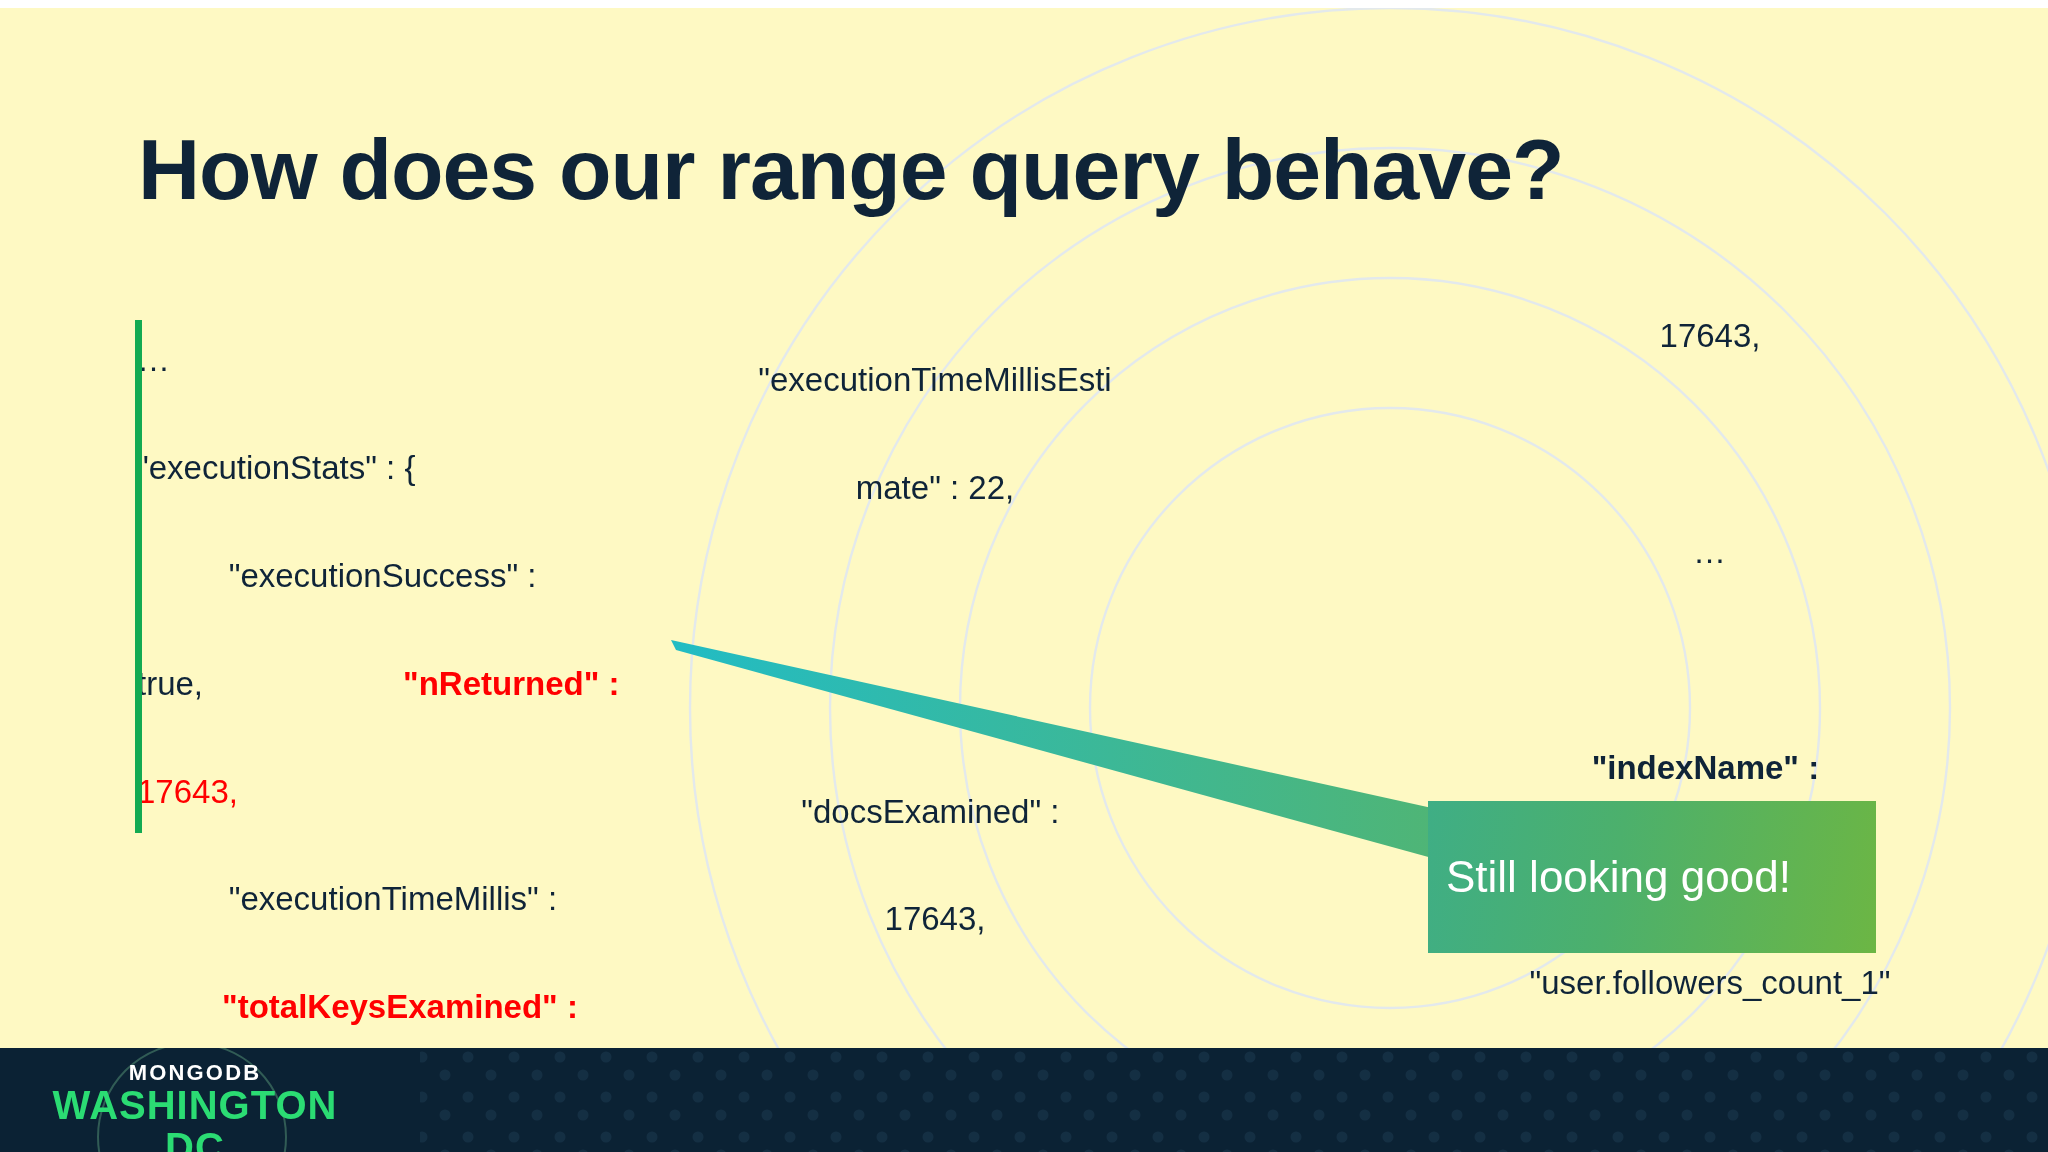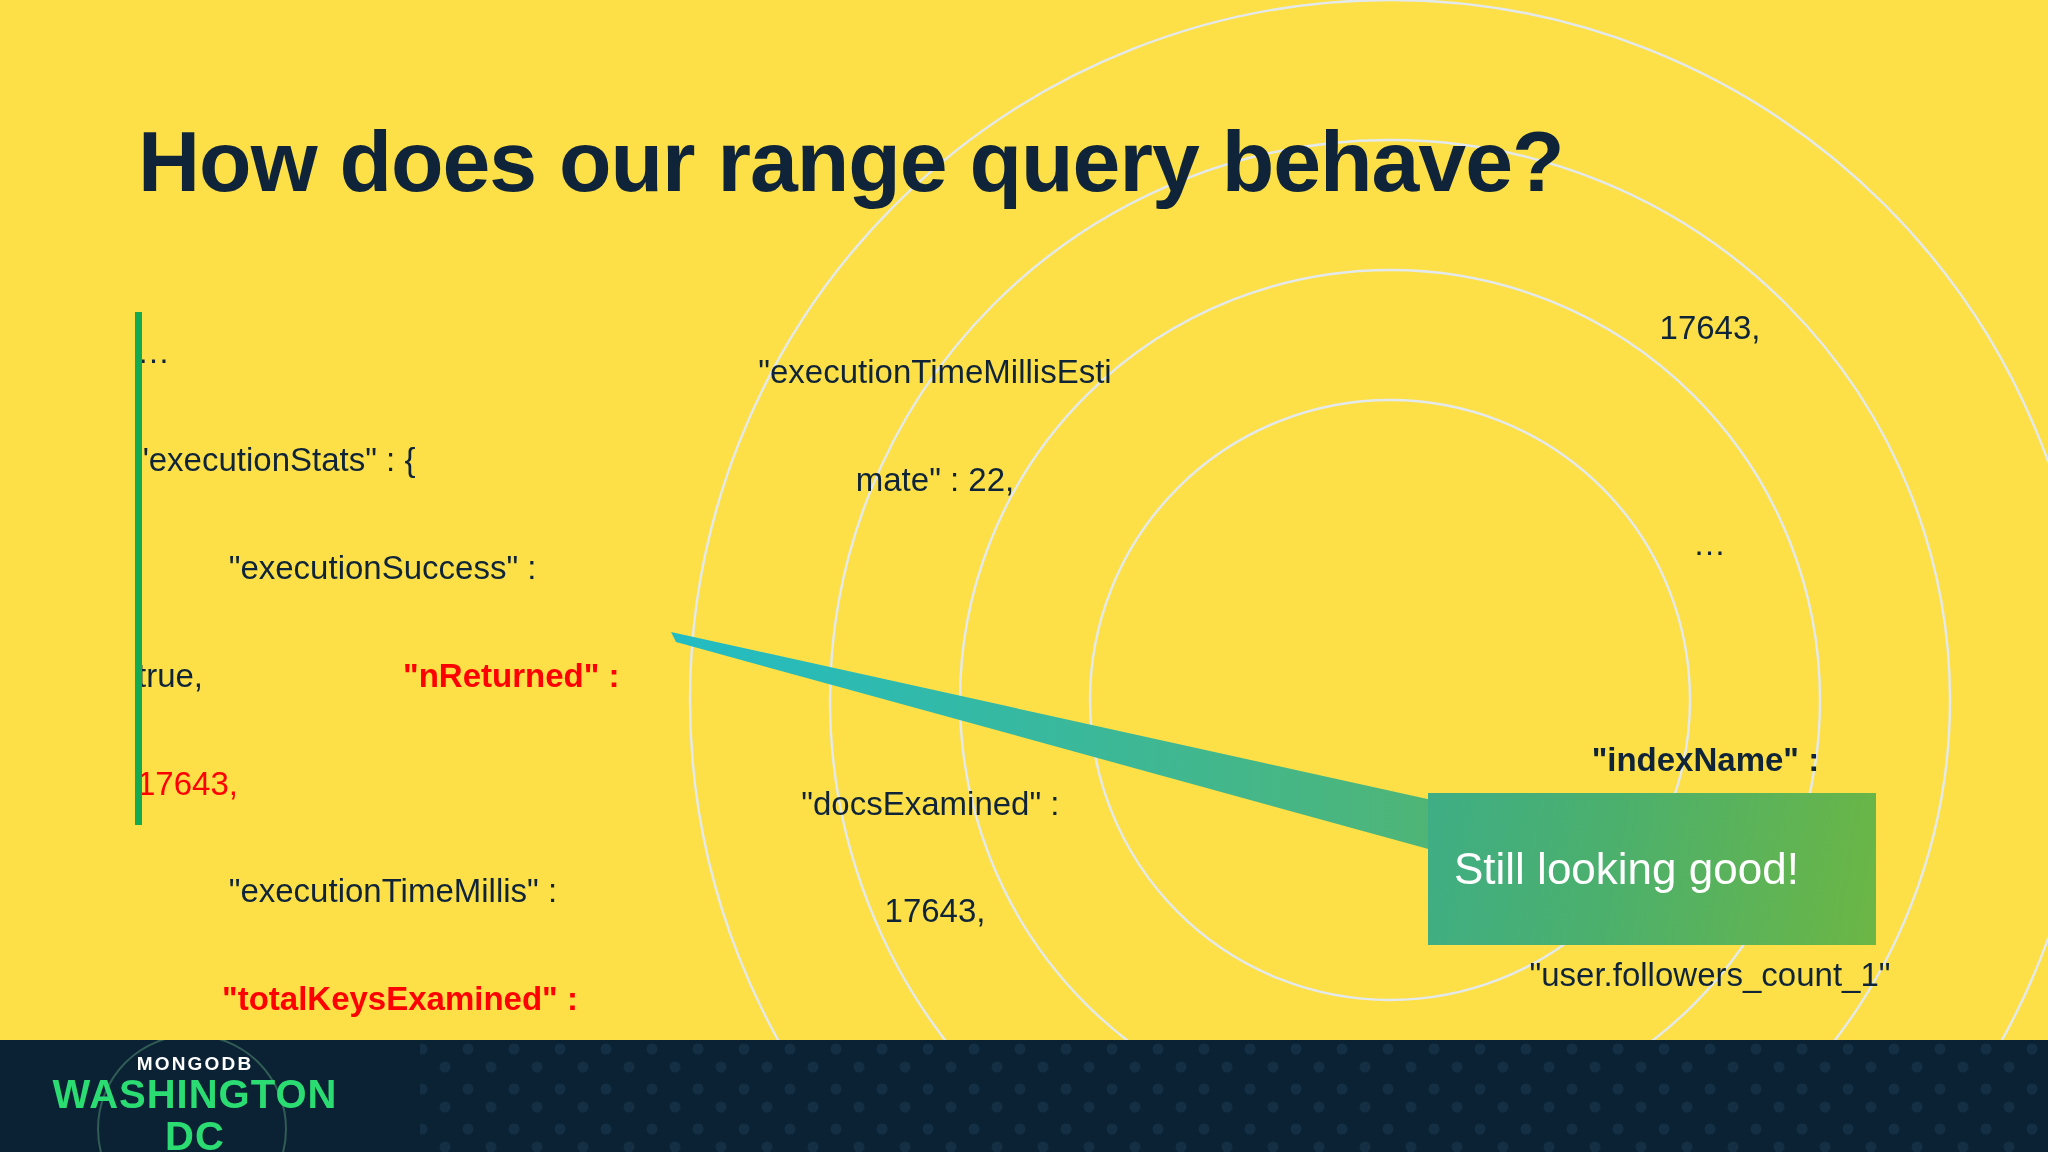--- a/index.html
+++ b/index.html
@@ -12,22 +12,23 @@
     height: 1152px;
     overflow: hidden;
     font-family: "Liberation Sans", sans-serif;
     position: relative;
   }
 
   
   #slide {
     position: absolute;
     inset: 0;
-    background: #fde047;
+    background: #fef9c3;
     overflow: hidden;
+    margin-top: 8px;
   }
 
   
   #bg-arcs {
     position: absolute;
     inset: 0;
     pointer-events: none;
     z-index: 0;
   }
 
@@ -92,21 +93,21 @@
     width: 448px;
     height: 152px;
     background: linear-gradient(100deg, #3fae85 0%, #4cb06c 42%, #6cb644 100%);
     z-index: 7;
     display: flex;
     align-items: center;
   }
   #callout-text {
     color: #ffffff;
     font-size: 44px;
-    padding-left: 26px;
+    padding-left: 18px;
     white-space: nowrap;
   }
 
   
   #footer {
     position: absolute;
     left: 0;
     top: 1040px;
     width: 2048px;
     height: 112px;
@@ -132,21 +133,21 @@
   #brand-logo {
     position: absolute;
     left: 35px;
     top: 8px;
     width: 320px;
     height: 100px;
     z-index: 3;
     text-align: center;
   }
   #brand-top {
-    font-size: 19px;
+    font-size: 22px;
     font-weight: bold;
     letter-spacing: 2.2px;
     color: #ffffff;
     line-height: 1;
     margin-top: 6px;
   }
   #brand-main {
     font-size: 40px;
     font-weight: bold;
     letter-spacing: 1px;

